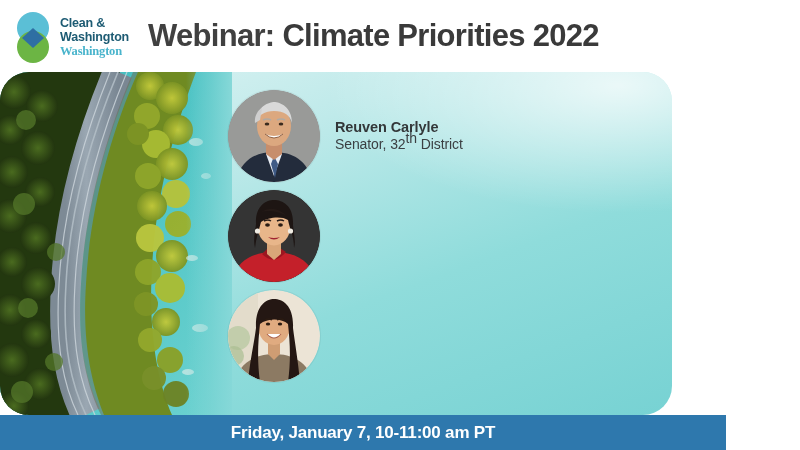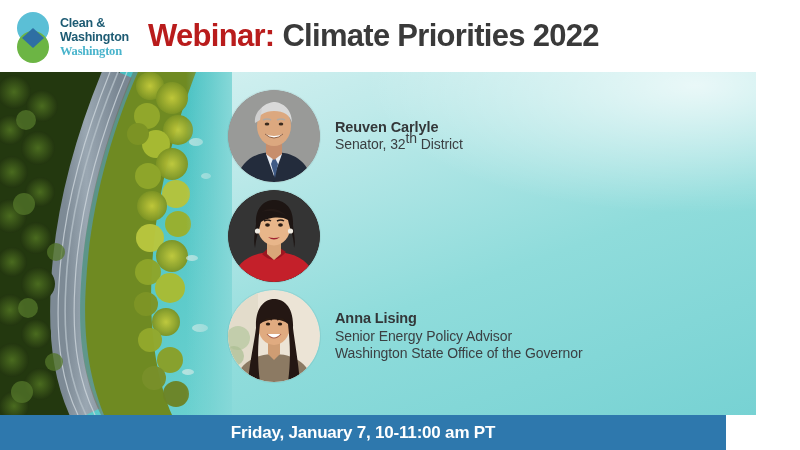--- a/index.html
+++ b/index.html
@@ -62,31 +62,32 @@
   .title {
     position: absolute;
     left: 148px;
     top: 14px;
     font-size: 31px;
     font-weight: bold;
     letter-spacing: -0.7px;
     white-space: nowrap;
     line-height: 44px;
   }
-  .title .blue { color: #b91c1c; }
+  .title .blue { color: #404040; }
   .title .dark { color: #3a3a3a; }
 
   
   .body-area {
     position: absolute;
     left: 0; top: 72px;
-    width: 756px;
+    width: 672px;
     height: 343px;
     background: linear-gradient(160deg, #dff4f4 0%, #bfeaea 28%, #8fdcdb 62%, #77d2d3 100%);
     overflow: hidden;
+    border-radius: 29px;
   }
   .bg-grad-overlay {
     position: absolute;
     inset: 0;
     background: radial-gradient(ellipse 70% 60% at 92% 4%, rgba(255,255,255,0.75) 0%, rgba(255,255,255,0.0) 62%);
   }
 
   
   .photo {
     position: absolute;
@@ -388,25 +389,20 @@
               <ellipse cx="40" cy="34" rx="2.2" ry="1.6" fill="#2a1b12"></ellipse>
               <ellipse cx="52" cy="34" rx="2.2" ry="1.6" fill="#2a1b12"></ellipse>
               <path d="M37,30 q3.5,-2 7,0" stroke="#2a1b12" stroke-width="1.4" fill="none"></path>
               <path d="M49,30 q3.5,-2 7,0" stroke="#2a1b12" stroke-width="1.4" fill="none"></path>
 
               <path d="M39,44 q7,8 14,0 Z" fill="#ffffff"></path>
               <path d="M39,44 q7,8 14,0" stroke="#a8604a" stroke-width="1.1" fill="none"></path>
             </g>
           </svg>
         </div>
-        <div class="speaker-text">
-          <span class="sp-name">Anna Lising</span>
-          <span class="sp-line">Senior Energy Policy Advisor</span>
-          <span class="sp-line">Washington State Office of the Governor</span>
-        </div>
       </div>
 
     </div>
   </div>
 
   <div class="header">
     <div class="logo-block">
       <div class="logo-mark">
         <svg width="44" height="54" viewBox="0 0 44 54" xmlns="http://www.w3.org/2000/svg">
           <circle cx="21" cy="17" r="16" fill="#5bbfd6"></circle>

